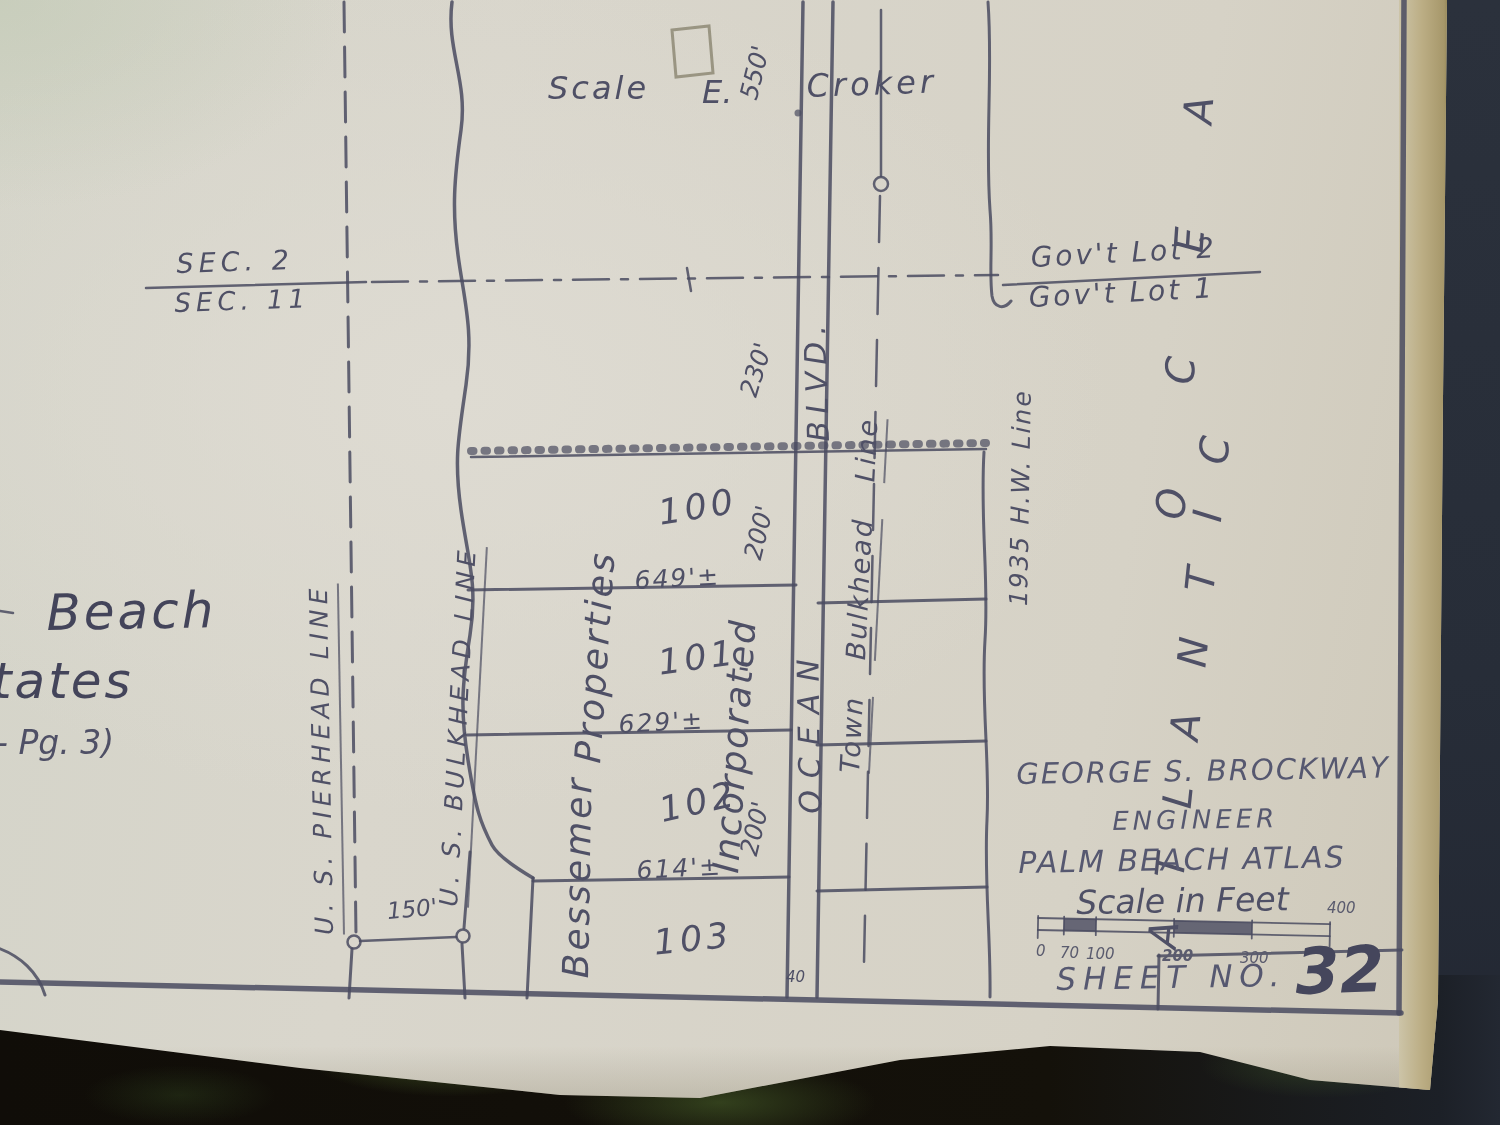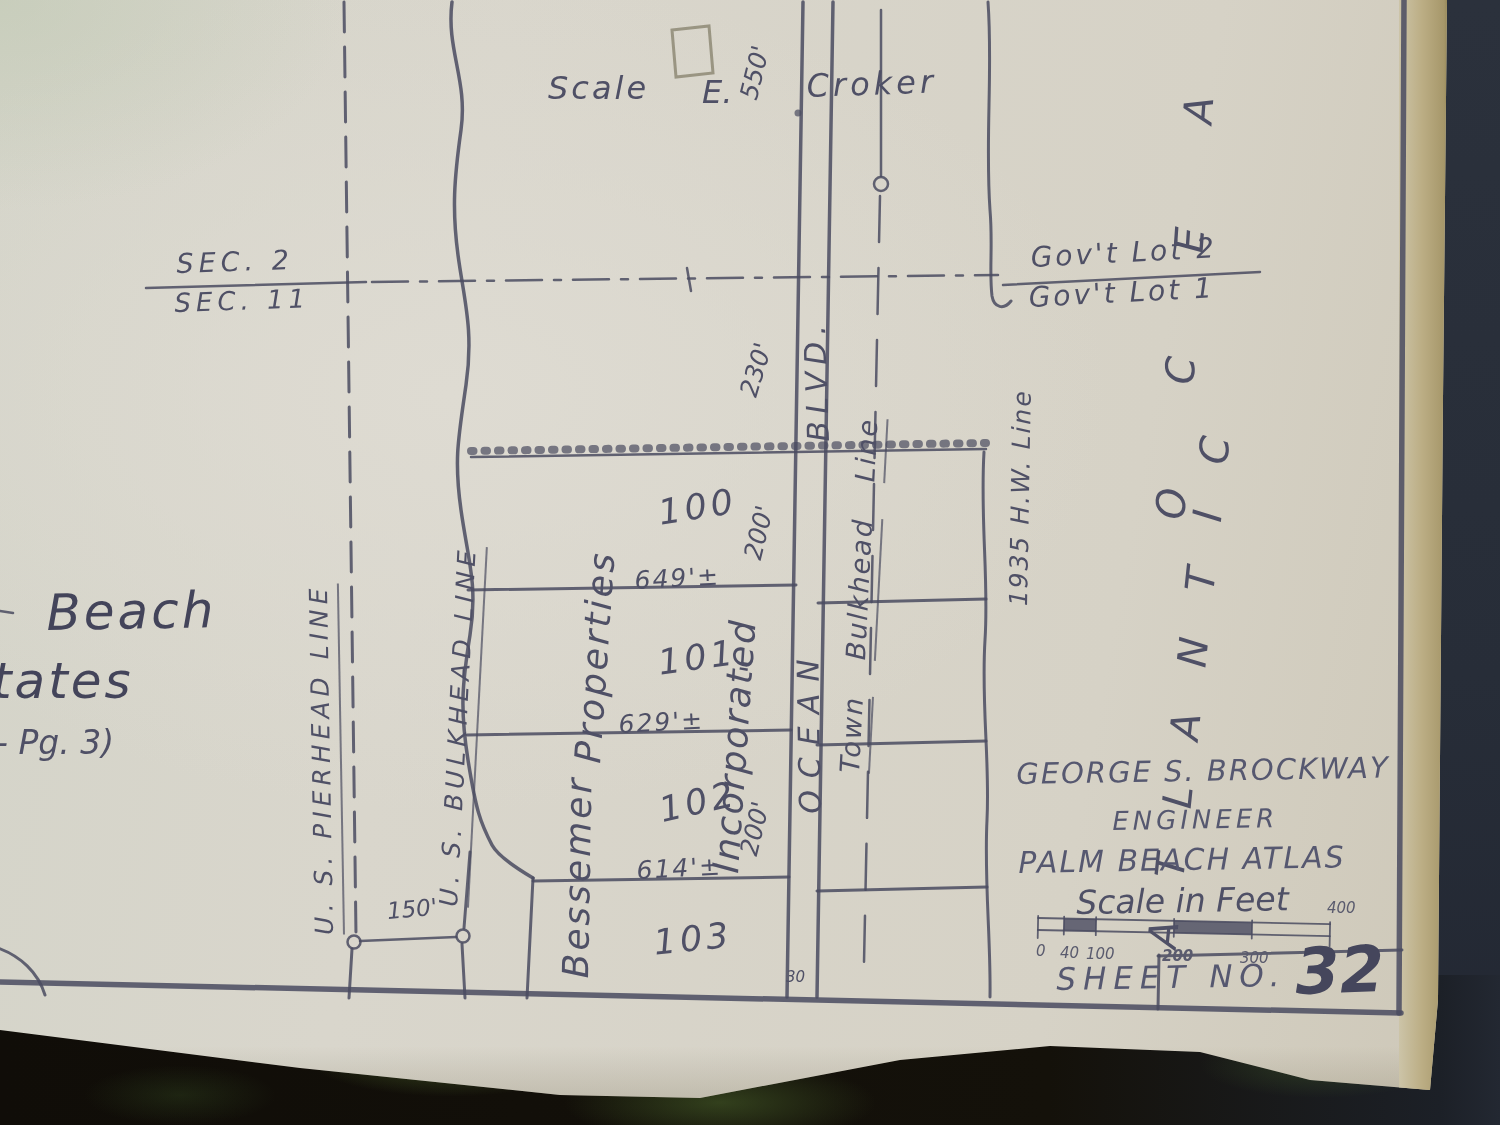--- a/index.html
+++ b/index.html
@@ -109,21 +109,21 @@
     <div class="hand" style="left:-8px;top:656px;font-size:50px;letter-spacing:3px;color:#43445a;">tates</div>
     <div class="hand" style="left:-4px;top:726px;font-size:33px;">- Pg. 3)</div>
     <div class="hand" style="left:386px;top:900px;font-size:23px;transform:rotate(-5deg);">150'</div>
     <div class="hand" style="left:634px;top:568px;font-size:25px;letter-spacing:2px;transform:rotate(-3deg);">649'±</div>
     <div class="hand" style="left:618px;top:712px;font-size:25px;letter-spacing:2px;transform:rotate(-3deg);">629'±</div>
     <div class="hand" style="left:636px;top:858px;font-size:25px;letter-spacing:2px;transform:rotate(-3deg);">614'±</div>
     <div class="hand" style="left:656px;top:496px;font-size:35px;letter-spacing:4px;transform:rotate(-9deg);">100</div>
     <div class="hand" style="left:656px;top:646px;font-size:35px;letter-spacing:4px;transform:rotate(-8deg);">101</div>
     <div class="hand" style="left:656px;top:794px;font-size:35px;letter-spacing:4px;transform:rotate(-13deg);">102</div>
     <div class="hand" style="left:652px;top:926px;font-size:35px;letter-spacing:4px;transform:rotate(-6deg);">103</div>
-    <div class="hand" style="left:786px;top:970px;font-size:15px;">30</div>
+    <div class="hand" style="left:786px;top:970px;font-size:15px;">40</div>
 
     <div class="hand" style="left:312px;top:935px;font-size:25px;letter-spacing:5px;transform:rotate(-91deg);"><span class="ul">U. S. PIERHEAD LINE</span></div>
     <div class="hand" style="left:436px;top:906px;font-size:25px;letter-spacing:5px;transform:rotate(-87deg);"><span class="ul">U. S. BULKHEAD LINE</span></div>
     <div class="hand" style="left:558px;top:978px;font-size:36px;letter-spacing:3px;transform:rotate(-89deg);">Bessemer</div>
     <div class="hand" style="left:570px;top:762px;font-size:36px;letter-spacing:3px;transform:rotate(-86deg);">Properties</div>
     <div class="hand" style="left:708px;top:872px;font-size:36px;letter-spacing:2px;transform:rotate(-86deg);">Incorporated</div>
     <div class="hand" style="left:736px;top:672px;font-size:30px;transform:rotate(-80deg);">"</div>
     <div class="hand" style="left:796px;top:814px;font-size:30px;letter-spacing:12px;transform:rotate(-91deg);">OCEAN</div>
     <div class="hand" style="left:804px;top:442px;font-size:30px;letter-spacing:7px;transform:rotate(-92deg);">BLVD.</div>
     <div class="hand" style="left:836px;top:772px;font-size:27px;letter-spacing:2px;transform:rotate(-87deg);">
@@ -135,21 +135,21 @@
     <div class="hand" style="left:736px;top:96px;font-size:25px;transform:rotate(-76deg);">550'</div>
     <div class="hand" style="left:736px;top:392px;font-size:25px;transform:rotate(-73deg);">230'</div>
     <div class="hand" style="left:740px;top:556px;font-size:25px;transform:rotate(-76deg);">200'</div>
     <div class="hand" style="left:736px;top:852px;font-size:25px;transform:rotate(-76deg);">200'</div>
 
     <div class="hand" style="left:1016px;top:760px;font-size:29px;letter-spacing:2px;color:#565870;transform:rotate(-1deg);">GEORGE S. BROCKWAY</div>
     <div class="hand" style="left:1112px;top:808px;font-size:26px;letter-spacing:4px;color:#565870;transform:rotate(-1deg);">ENGINEER</div>
     <div class="hand" style="left:1018px;top:848px;font-size:30px;letter-spacing:2px;color:#565870;transform:rotate(-1deg);">PALM BEACH ATLAS</div>
     <div class="hand" style="left:1076px;top:886px;font-size:33px;transform:rotate(-1deg);">Scale in Feet</div>
     <div class="hand" style="left:1036px;top:944px;font-size:15px;color:#5a5b6e;">0</div>
-    <div class="hand" style="left:1060px;top:946px;font-size:15px;color:#5a5b6e;">40</div>
+    <div class="hand" style="left:1060px;top:946px;font-size:15px;color:#5a5b6e;">70</div>
     <div class="hand" style="left:1086px;top:947px;font-size:15px;color:#5a5b6e;">100</div>
     <div class="hand" style="left:1162px;top:949px;font-size:15px;color:#5a5b6e;font-weight:bold;">200</div>
     <div class="hand" style="left:1240px;top:951px;font-size:15px;color:#5a5b6e;">300</div>
     <div class="hand" style="left:1318px;top:901px;font-size:15px;color:#5a5b6e;margin-left:9px;">400</div>
     <div class="hand" style="left:1056px;top:964px;font-size:31px;letter-spacing:7px;color:#565870;transform:rotate(-1deg);">SHEET  NO.</div>
     <div class="hand" style="left:1294px;top:940px;font-size:64px;font-weight:700;color:#45465c;transform:rotate(-2deg);">32</div>
   </div>
 </div>
 
 </body></html>

